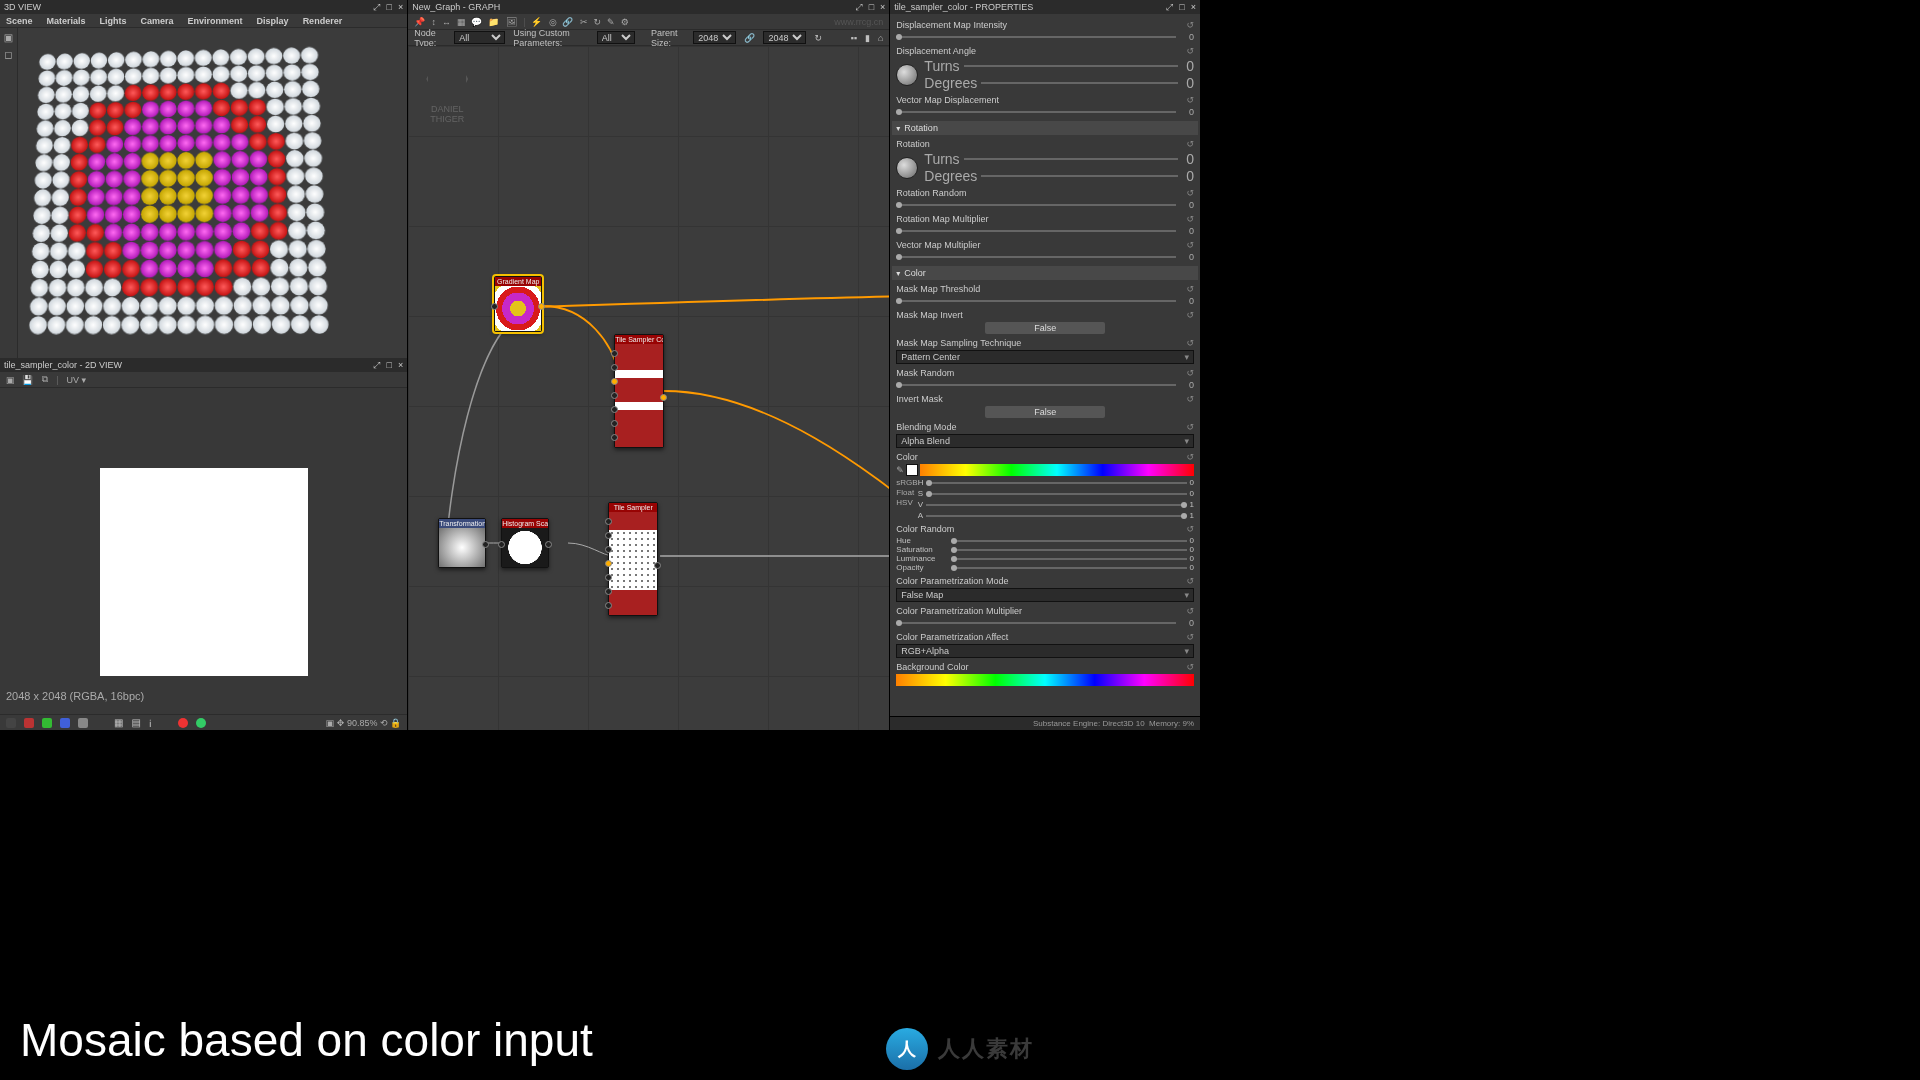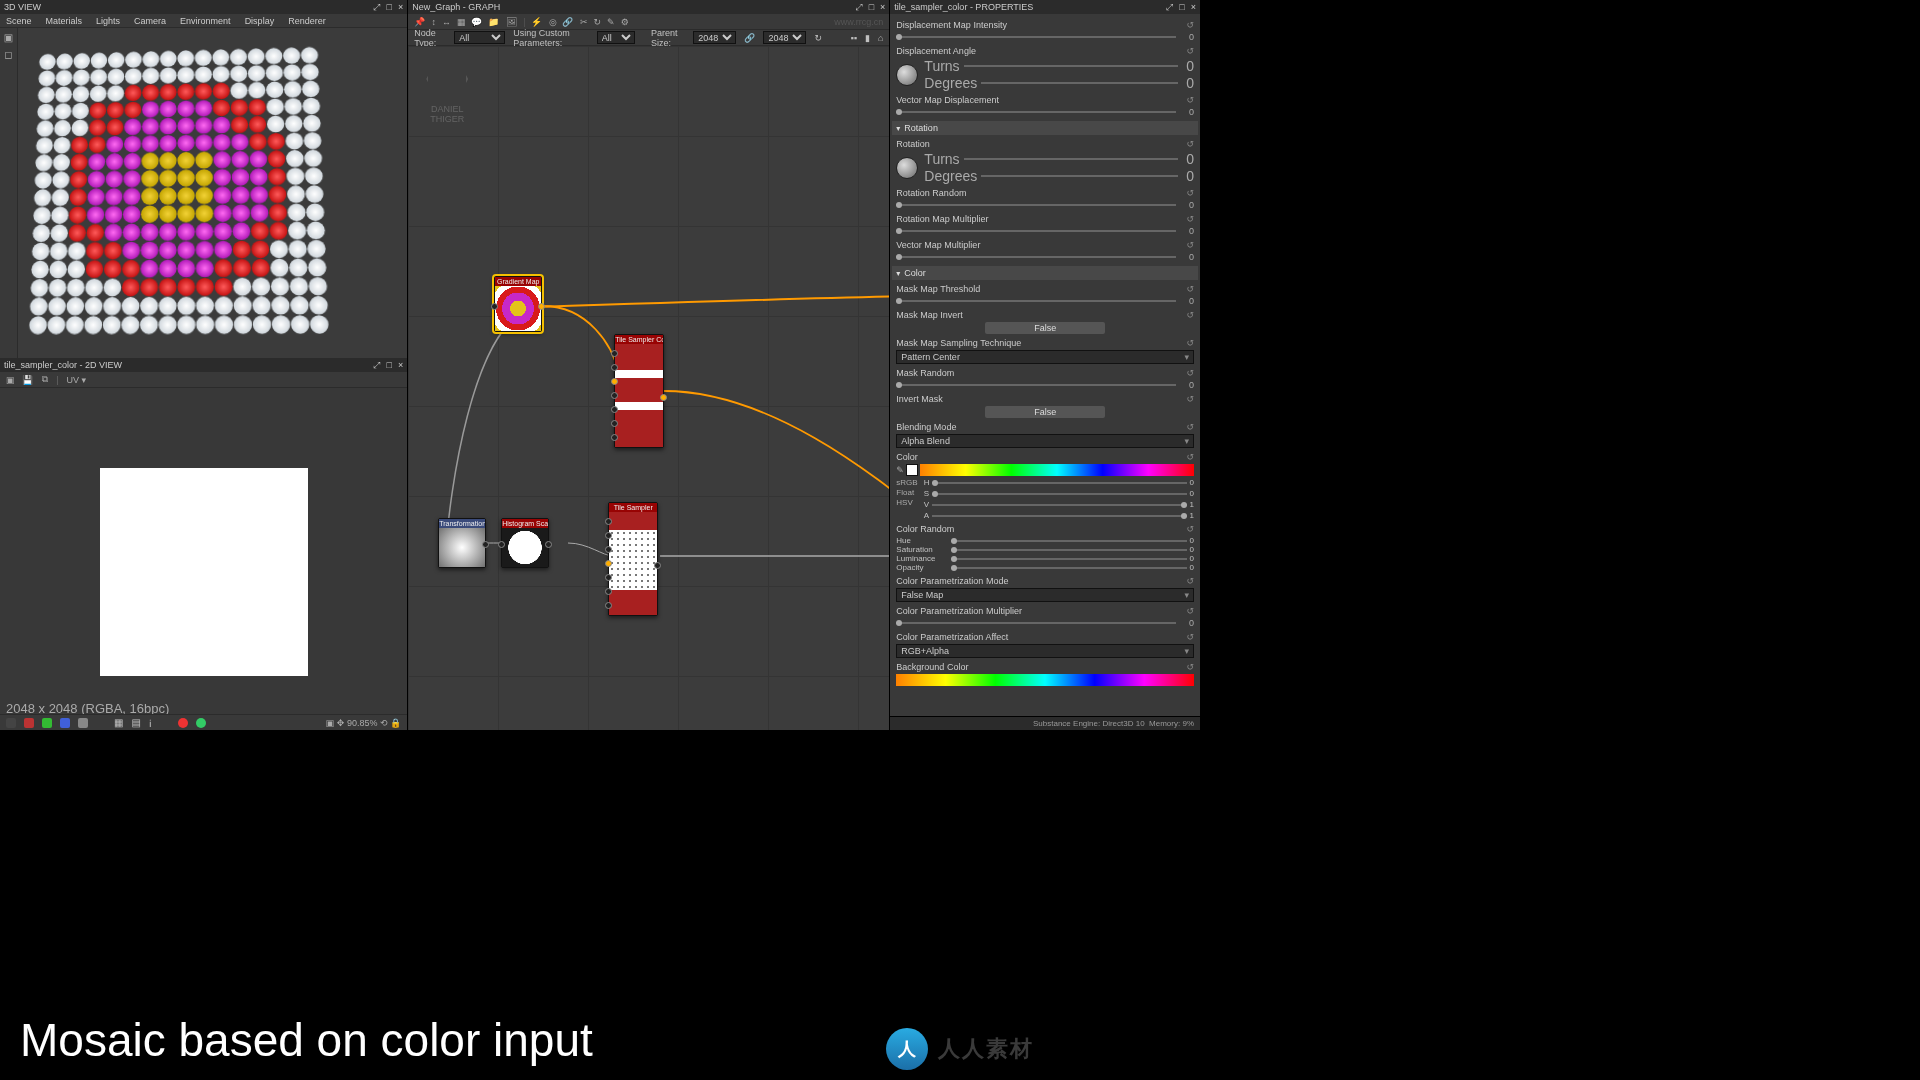--- a/index.html
+++ b/index.html
@@ -5,32 +5,32 @@
 * { margin:0; padding:0; box-sizing:border-box; font-family:"Segoe UI",Arial,sans-serif; }
 body { background:#000; color:#c0c0c0; font-size:10px; width:1920px; height:1080px; overflow:hidden; position:relative; }
 .app { display:flex; width:1200px; height:730px; background:#393939; position:relative; }
 
 
 .left-col { width:410px; display:flex; flex-direction:column; background:#393939; border-right:1px solid #000; }
 .panel-titlebar { height:14px; background:#2b2b2b; display:flex; align-items:center; padding:0 4px; font-size:9px; color:#ccc; }
 .panel-titlebar .t-icons { margin-left:auto; display:flex; gap:6px; }
 .panel-titlebar .t-icons span { cursor:pointer; }
 .menu-row { height:14px; background:#393939; display:flex; align-items:center; gap:14px; padding:0 6px; font-size:9px; color:#ccc; border-bottom:1px solid #2b2b2b; }
-.menu-row span { cursor:pointer; }
+.menu-row span { cursor:pointer;font-weight:bold; }
 .tool-strip { width:18px; background:#393939; display:flex; flex-direction:column; align-items:center; gap:6px; padding-top:4px; border-right:1px solid #2b2b2b; }
 .tool-strip span { font-size:10px; color:#aaa; cursor:pointer; }
 .view3d-body { flex:1; display:flex; background:#3b3b3b; }
 .viewport3d { flex:1; display:flex; align-items:flex-start; justify-content:flex-start; padding:14px; }
 .viewport3d svg { width:290px; height:290px; transform:perspective(800px) rotateX(12deg) rotateY(-4deg); }
 
 .panel2d-body { flex:1; background:#383838; position:relative; padding:6px; }
 .toolbar2d { height:16px; background:#393939; display:flex; align-items:center; gap:8px; padding:0 6px; font-size:9px; border-bottom:1px solid #2b2b2b; }
 .toolbar2d span { color:#aaa; }
 .white-canvas { position:absolute; left:100px; top:80px; width:208px; height:208px; background:#fff; }
-.status2d { position:absolute; bottom:14px; left:6px; font-size:13px; color:#aaa; }
+.status2d { position:absolute; bottom:28px; left:6px; font-size:11px; color:#aaa; }
 .bottom-tool2d { position:absolute; bottom:0; left:0; right:0; height:16px; background:#393939; display:flex; align-items:center; gap:8px; padding:0 6px; border-top:1px solid #2b2b2b; }
 .dot { width:10px; height:10px; border-radius:2px; display:inline-block; }
 .bottom-tool2d .zoom { margin-left:auto; font-size:9px; color:#aaa; }
 
 
 .center-col { flex:1; display:flex; flex-direction:column; background:#3d3d3d; position:relative; }
 .graph-toolbar { height:16px; background:#393939; display:flex; align-items:center; gap:6px; padding:0 6px; border-bottom:1px solid #2b2b2b; font-size:9px; }
 .graph-toolbar .ico { color:#aaa; }
 .graph-toolbar2 { height:16px; background:#393939; display:flex; align-items:center; gap:8px; padding:0 6px; border-bottom:1px solid #2b2b2b; font-size:9px; }
 .graph-toolbar2 select, .graph-toolbar2 input { background:#2b2b2b; color:#ccc; border:1px solid #111; font-size:9px; height:13px; }
@@ -61,21 +61,21 @@
 .dial-row .labels .dt { flex:1; height:2px; background:#666; position:relative;}
 .dial-row .labels .dv { width:12px; text-align:right;}
 .section-hdr { background:#484848; padding:2px 4px; margin:4px -4px 2px; font-size:9px; color:#ddd; display:flex; align-items:center; gap:4px; }
 .section-hdr::before { content:"▾"; font-size:8px; }
 .btn-false { background:#555; text-align:center; padding:1px 0; width:120px; margin:2px auto; border-radius:2px; color:#ddd; font-size:9px; }
 .dropdown { background:#2b2b2b; border:1px solid #111; padding:1px 4px; font-size:9px; color:#ccc; width:100%; display:flex; }
 .dropdown::after { content:"▾"; margin-left:auto; color:#888; }
 .hue-strip { height:12px; background:linear-gradient(90deg,#ff8000,#ffff00,#00ff00,#00ffff,#0000ff,#ff00ff,#ff0000); position:relative; }
 .swatches { display:flex; gap:2px; margin:2px 0; align-items:center;}
 .swatches .sw { width:12px; height:12px; border:1px solid #111; }
-.color-rows { display:flex; gap:6px; }
+.color-rows { display:flex; }
 .color-rows .cb { display:flex; flex-direction:column; gap:1px; font-size:8px; color:#aaa; }
 .color-rows .sliders { flex:1; display:flex; flex-direction:column; gap:2px; }
 .mini-slider { display:flex; align-items:center; gap:3px; font-size:8px; }
 .mini-slider .mt { flex:1; height:2px; background:#666; position:relative;}
 .mini-slider .mb { width:6px; height:6px; border-radius:50%; background:#aaa; position:absolute; top:-2px;}
 .footer-status { height:14px; background:#2b2b2b; font-size:8px; color:#999; display:flex; align-items:center; justify-content:flex-end; padding:0 6px; border-top:1px solid #000;}
 
 
 .caption-bar { position:absolute; left:0; right:0; bottom:0; height:80px; background:#000; display:flex; align-items:center; padding-left:20px; }
 .caption-bar span { color:#fff; font-size:46px; font-weight:400; }

